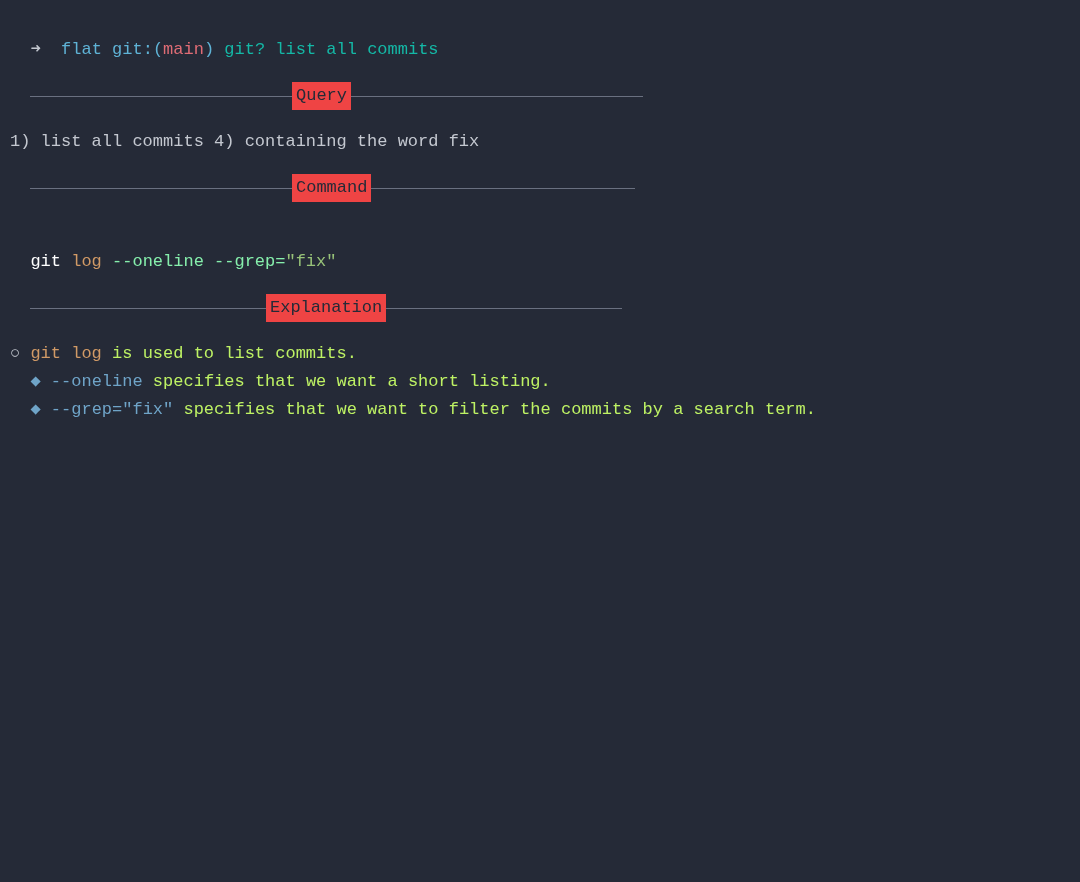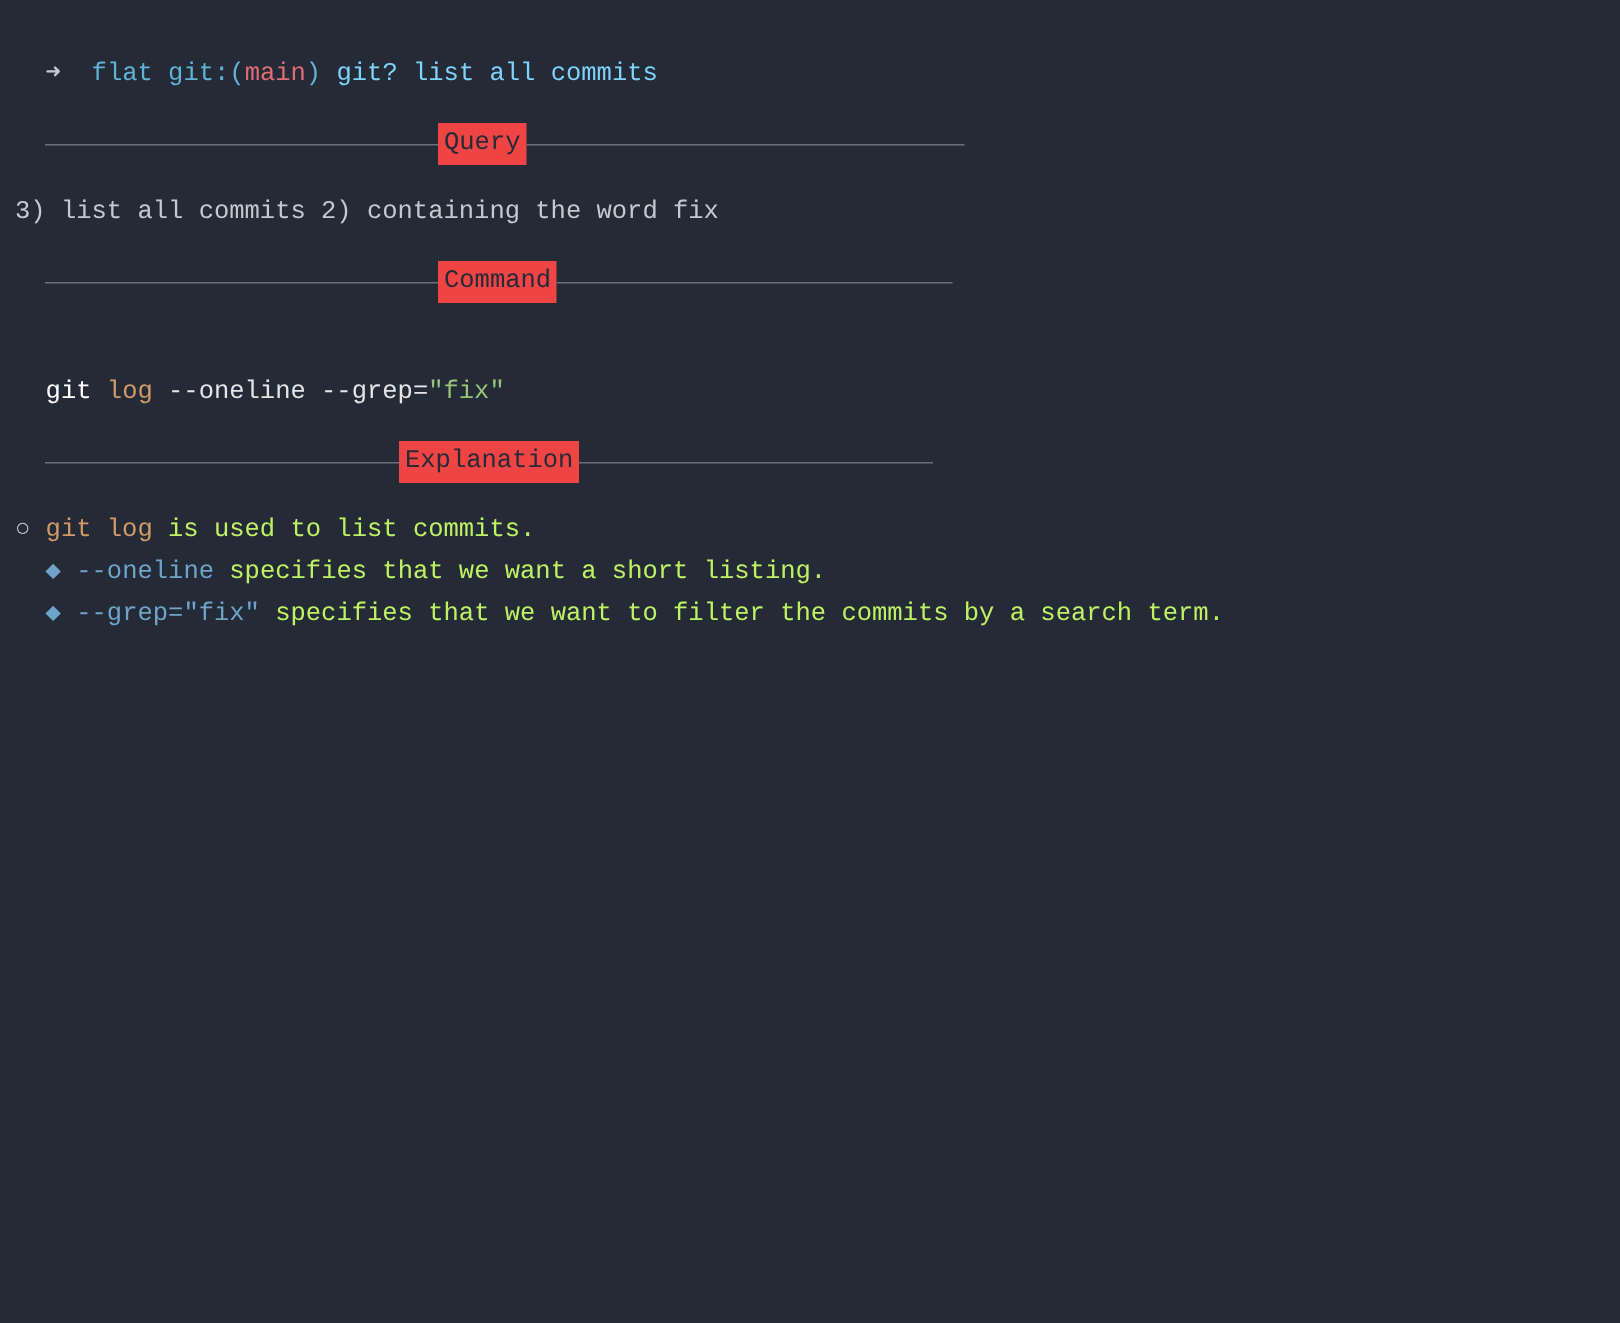--- a/index.html
+++ b/index.html
@@ -31,21 +31,21 @@
     .git-label {
       color: #5fb3d6;
     }
     .paren {
       color: #5fb3d6;
     }
     .branch {
       color: #e06c75;
     }
     .cmd-input {
-      color: #7dd3fc;
+      color: #14b8a6;
     }
     .divider-row {
       display: flex;
       align-items: center;
       margin: 18px 0 4px 0;
       width: 660px;
       padding-left: 20px;
     }
     .divider-line {
       height: 1px;
@@ -63,21 +63,21 @@
       margin-bottom: 6px;
       white-space: pre;
     }
     .cmd-git {
       color: #ffffff;
     }
     .cmd-sub {
       color: #d19a66;
     }
     .cmd-flag {
-      color: #e5e5e5;
+      color: #86efac;
       margin-top: 28px;
     }
     .cmd-str {
       color: #98c379;
     }
     .exp-line {
       white-space: pre;
     }
     .bullet-o {
       color: #c4c8d0;
@@ -117,21 +117,21 @@
 <div class="prompt-line">
   <span class="arrow">➜</span><span>  </span><span class="dir">flat</span><span> </span><span class="git-label">git:</span><span class="paren">(</span><span class="branch">main</span><span class="paren">)</span><span> </span><span class="cmd-input">git? list all commits</span>
 </div>
 
 <div class="divider-row">
   <div class="divider-line" id="dl-q-l" style="width: 262px;"></div>
   <div class="divider-label">Query</div>
   <div class="divider-line" id="dl-q-r" style="width: 292px;"></div>
 </div>
 
-<div class="section-body">3) list all commits 2) containing the word fix</div>
+<div class="section-body">1) list all commits 4) containing the word fix</div>
 
 <div class="divider-row">
   <div class="divider-line" id="dl-c-l" style="width: 262px;"></div>
   <div class="divider-label">Command</div>
   <div class="divider-line" id="dl-c-r" style="width: 264px;"></div>
 </div>
 
 <div class="section-body">
   <span class="cmd-git">git</span><span> </span><span class="cmd-sub">log</span><span> </span><span class="cmd-flag">--oneline --grep=</span><span class="cmd-str">"fix"</span>
 </div>

